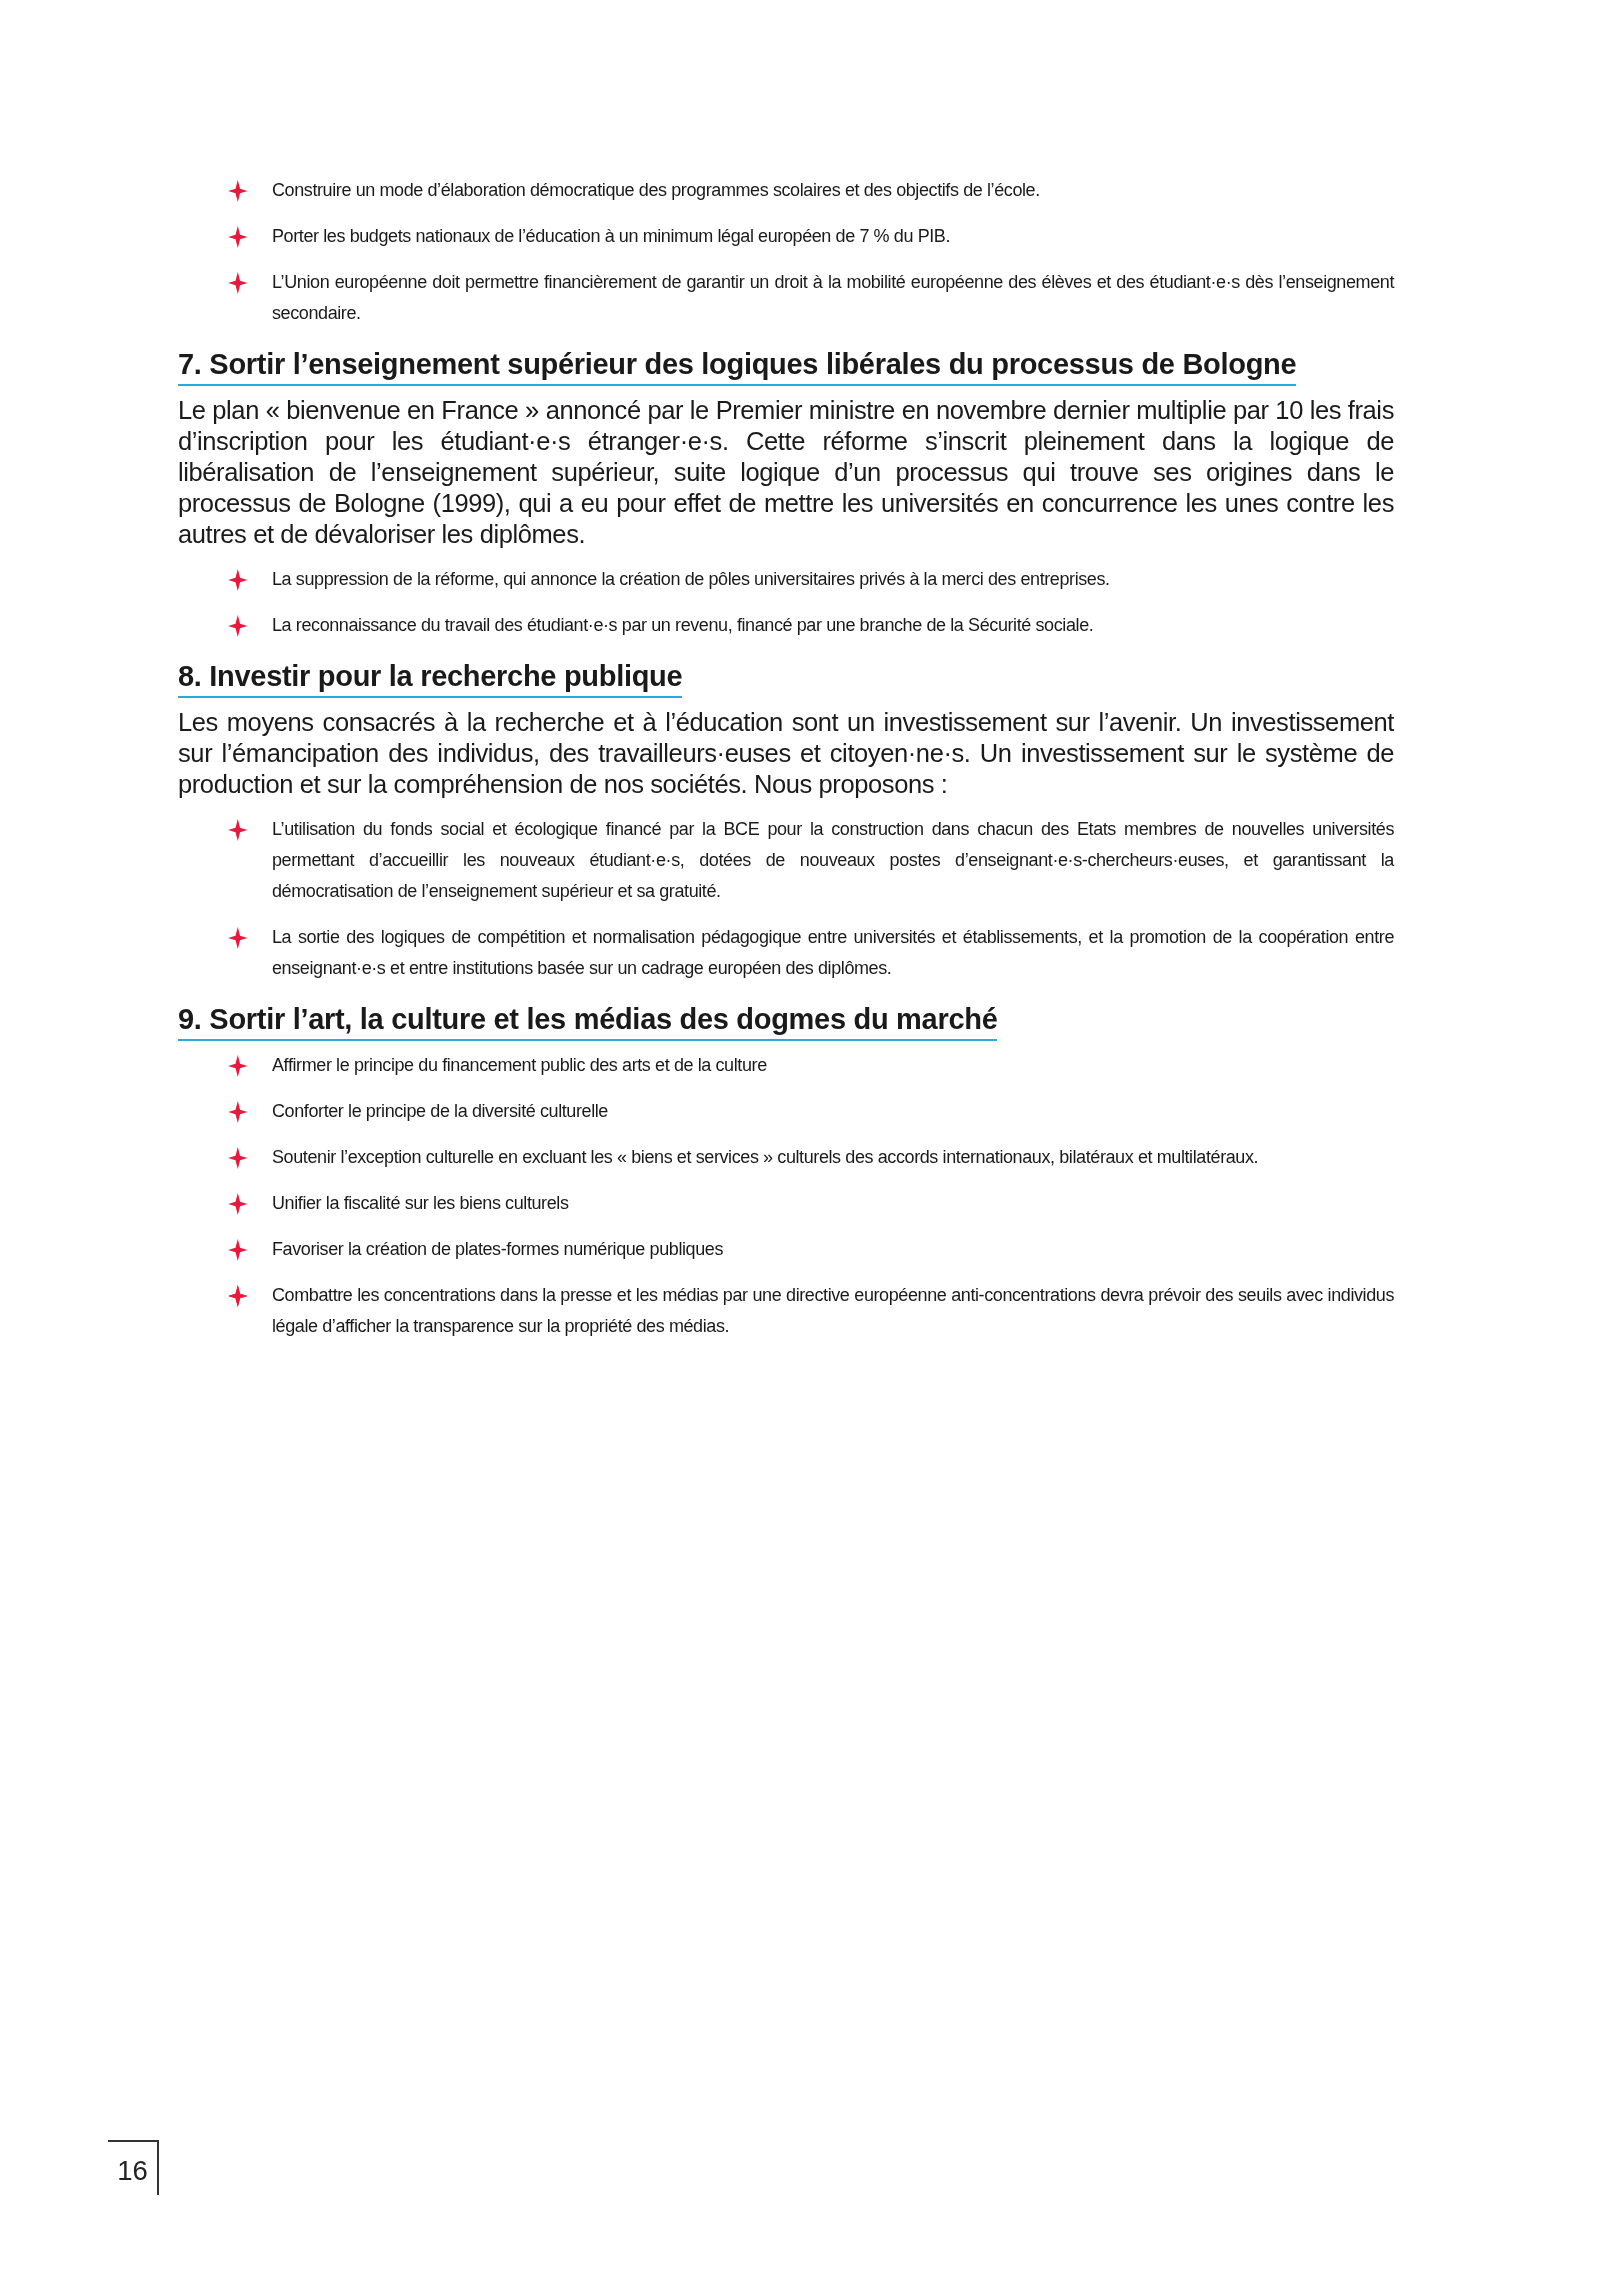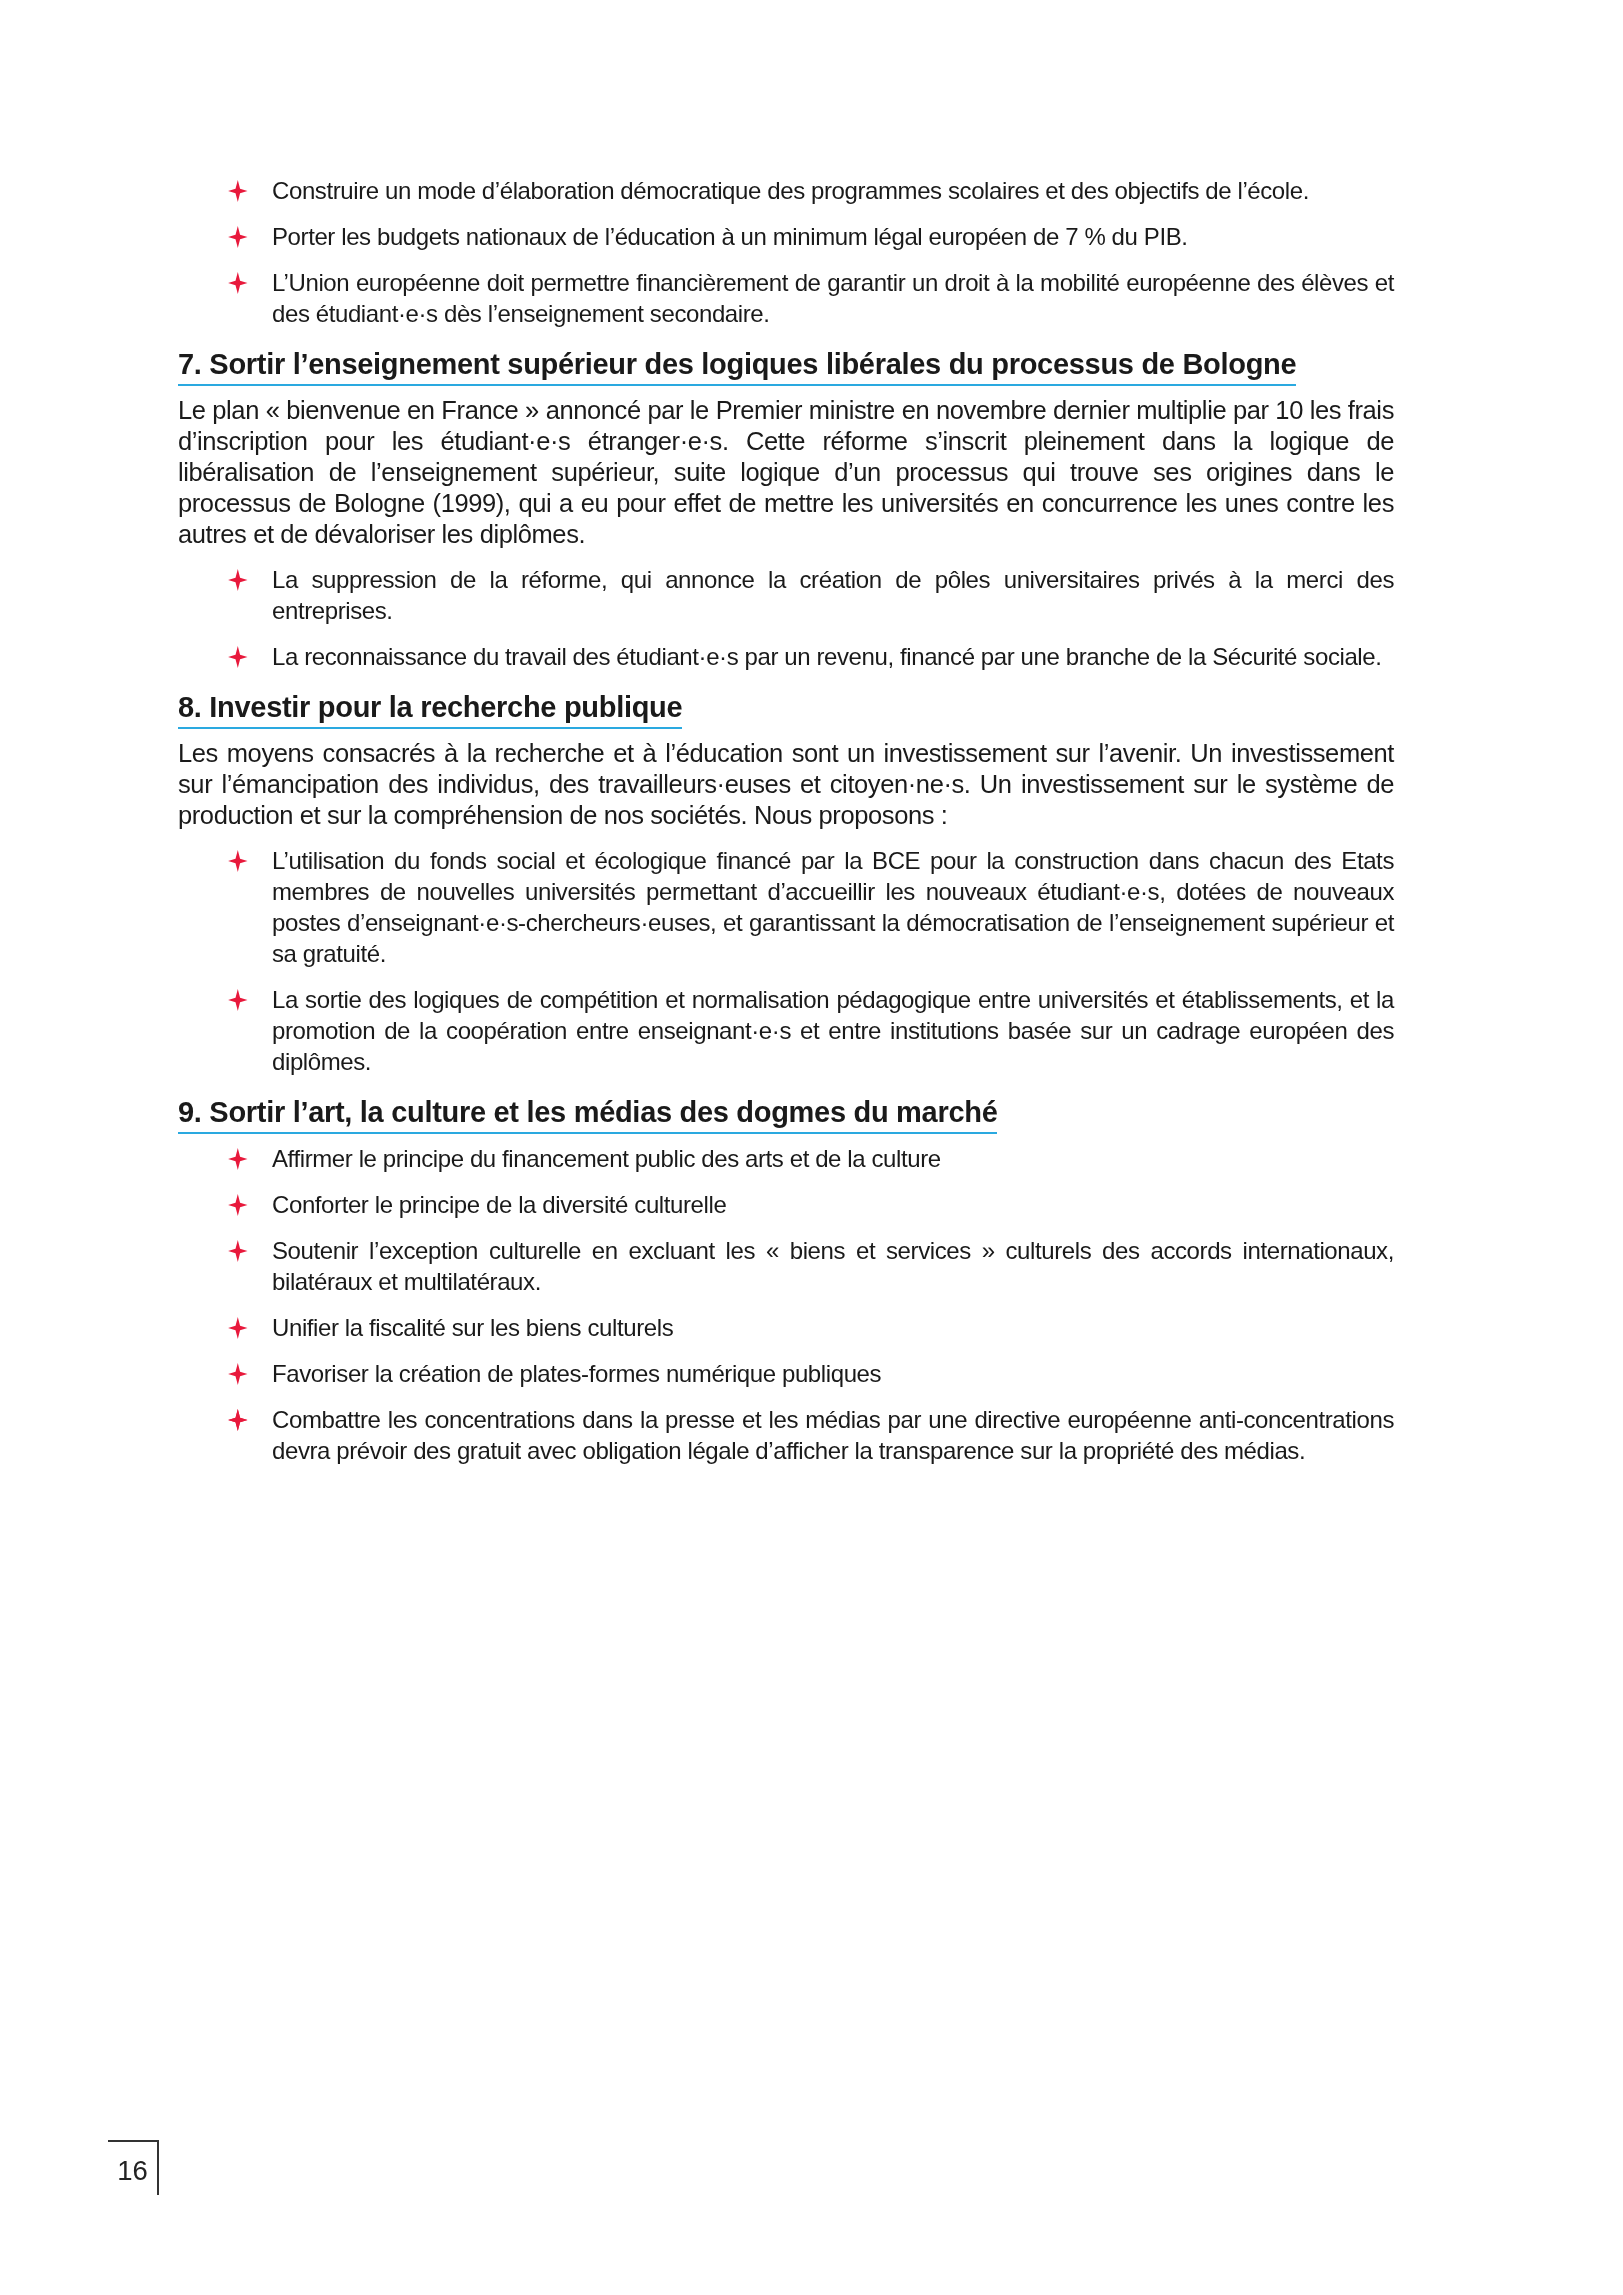--- a/index.html
+++ b/index.html
@@ -2,21 +2,21 @@
 <html style="font-size:10.5px"><head>
 <meta charset="utf-8">
 <style>
   html, body { margin: 0; padding: 0; background: #ffffff; }
   body { width: 1623px; height: 2295px; position: relative; overflow: hidden;
          font-family: "Liberation Sans", "DejaVu Sans", sans-serif; color: #1a1a1a; }
   .page { position: absolute; left: 0; top: 0; width: 1623px; height: 2295px; }
   .content { position: absolute; left: 178px; top: 175px; width: 1216px; }
   .body-text { font-size: 25.5px; line-height: 31px; text-align: justify; letter-spacing: -0.4px; }
   .bullets { list-style: none; margin: 0; padding: 0 0 0 94px; }
-  .bullets li { position: relative; font-size: 24px; line-height: 31px; text-align: justify;
+  .bullets li { position: relative; font-size: 18px; line-height: 31px; text-align: justify;
                 letter-spacing: -0.4px; margin-bottom: 15px; }
   .bullets li .star { position: absolute; left: -44px; top: 4.6px; width: 19.6px; height: 22px; }
   .heading { display: inline-block; font-size: 29px; line-height: 34px; font-weight: bold;
              letter-spacing: -0.3px; border-bottom: 2.6px solid #2aa9e0; padding-bottom: 3px;
              margin: 2.6px 0 9.2px 0; }
   .section { margin-top: 0; }
   .para { margin: 0 0 14.4px 0; }
   .pagenum { position: absolute; left: 108px; top: 2140px; width: 51px; height: 55px;
              border-top: 2px solid #333; border-right: 2px solid #333; box-sizing: border-box; }
   .pagenum span { position: absolute; left: 9.2px; top: 13px; font-size: 27.5px; color: #222;
@@ -82,21 +82,21 @@
               <path d="M15 0 L18.5 13.5 L30 17 L18.5 20.5 L15 34 L11.5 20.5 L0 17 L11.5 13.5 Z" fill="#e8193c"></path>
             </svg><span>Unifier la fiscalité sur les biens culturels</span></li>
         <li><svg class="star" viewBox="0 0 30 34">
               <path d="M15 0 L18.5 13.5 L30 17 L18.5 20.5 L15 34 L11.5 20.5 L0 17 L11.5 13.5 Z" fill="#e8193c"></path>
             </svg><span>Favoriser la création de plates-formes numérique publiques</span></li>
         <li><svg class="star" viewBox="0 0 30 34">
               <path d="M15 0 L18.5 13.5 L30 17 L18.5 20.5 L15 34 L11.5 20.5 L0 17 L11.5 13.5 Z" fill="#e8193c"></path>
             </svg></li>
         <li><svg class="star" viewBox="0 0 30 34">
               <path d="M15 0 L18.5 13.5 L30 17 L18.5 20.5 L15 34 L11.5 20.5 L0 17 L11.5 13.5 Z" fill="#e8193c"></path>
-            </svg><span>Combattre les concentrations dans la presse et les médias par une directive européenne anti-concentrations devra prévoir des gratuit avec obligation légale d’afficher la transparence sur la propriété des médias.</span></li>
+            </svg><span>Combattre les concentrations dans la presse et les médias par une directive européenne anti-concentrations devra prévoir des seuils avec individus légale d’afficher la transparence sur la propriété des médias.</span></li>
       </ul>
     </div>
 
   </div>
 
   <div class="pagenum">
     <span>16</span>
   </div>
 </div>
 

